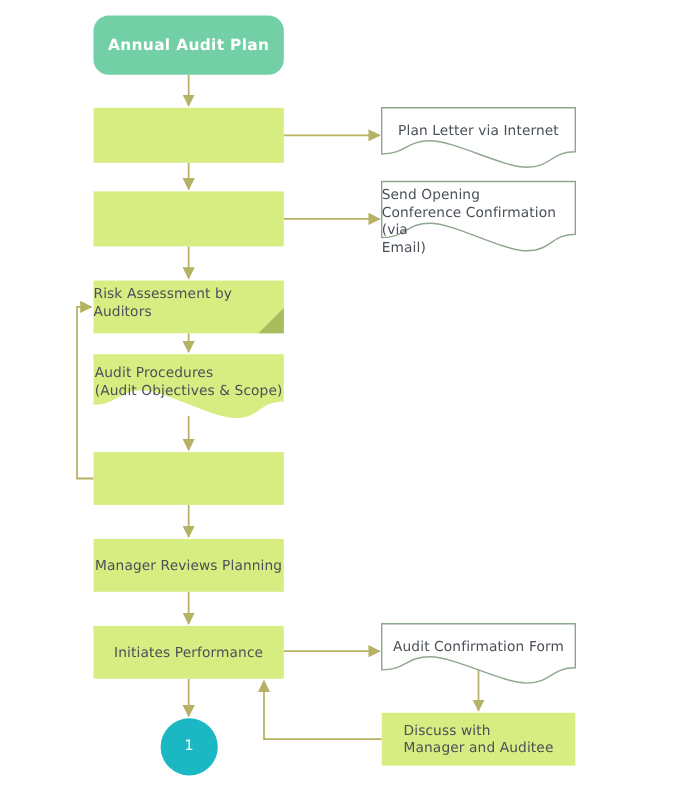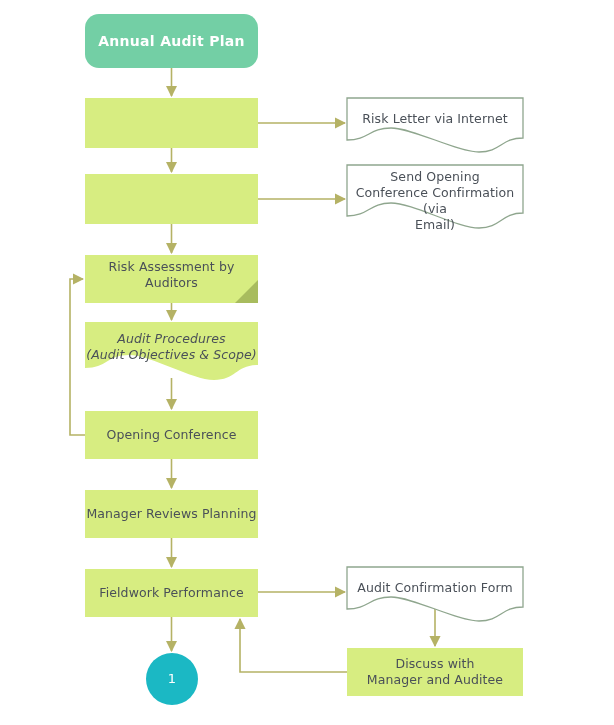--- a/index.html
+++ b/index.html
@@ -22,21 +22,20 @@
     left: 0;
     top: 0;
     width: 614px;
     height: 725px;
   }
   .node-label {
     position: absolute;
     display: flex;
     align-items: center;
     justify-content: center;
-    text-align: center;
     color: #4a5058;
     font-size: 12.5px;
     line-height: 16px;
     letter-spacing: 0.1px;
     pointer-events: none;
     white-space: pre-line;
   }
   .label-start {
     color: #ffffff;
     font-size: 14px;
@@ -130,37 +129,36 @@
              C 369 597, 369 609, 347 609 Z" fill="#FFFFFF" stroke="#8FA68E" stroke-width="1.3"></path>
 
     <rect x="347" y="648" width="176" height="48" fill="#D7ED81"></rect>
 
     <circle cx="172" cy="679" r="26" fill="#1BB8C4"></circle>
   </svg>
 
   <div class="node-label label-start" style="left:85px; top:14px; width:173px; height:54px;">Annual Audit Plan</div>
 
 
-  <div class="node-label" style="left:347px; top:98px; width:176px; height:42px;">Risk Letter via Internet</div>
+  <div class="node-label" style="left:347px; top:98px; width:176px; height:42px;">Plan Letter via Internet</div>
 
 
   <div class="node-label" style="left:347px; top:165px; width:176px; height:52px;margin-top:10px;">Send Opening
 Conference Confirmation (via
 Email)</div>
 
   <div class="node-label" style="left:85px; top:255px; width:173px; height:40px;">Risk Assessment by Auditors</div>
 
-  <div class="node-label" style="left:85px; top:322px; width:173px; height:50px;font-style:italic;">Audit Procedures
+  <div class="node-label" style="left:85px; top:322px; width:173px; height:50px;">Audit Procedures
 (Audit Objectives &amp; Scope)</div>
 
-  <div class="node-label" style="left:85px; top:411px; width:173px; height:48px;">Opening Conference</div>
 
   <div class="node-label" style="left:85px; top:490px; width:173px; height:48px;">Manager Reviews Planning</div>
 
-  <div class="node-label" style="left:85px; top:569px; width:173px; height:48px;">Fieldwork Performance</div>
+  <div class="node-label" style="left:85px; top:569px; width:173px; height:48px;">Initiates Performance</div>
 
   <div class="node-label" style="left:347px; top:567px; width:176px; height:42px;">Audit Confirmation Form</div>
 
   <div class="node-label" style="left:347px; top:648px; width:176px; height:48px;">Discuss with
 Manager and Auditee</div>
 
   <div class="node-label label-connector" style="left:146px; top:653px; width:52px; height:52px;">1</div>
 
 </div>
 

